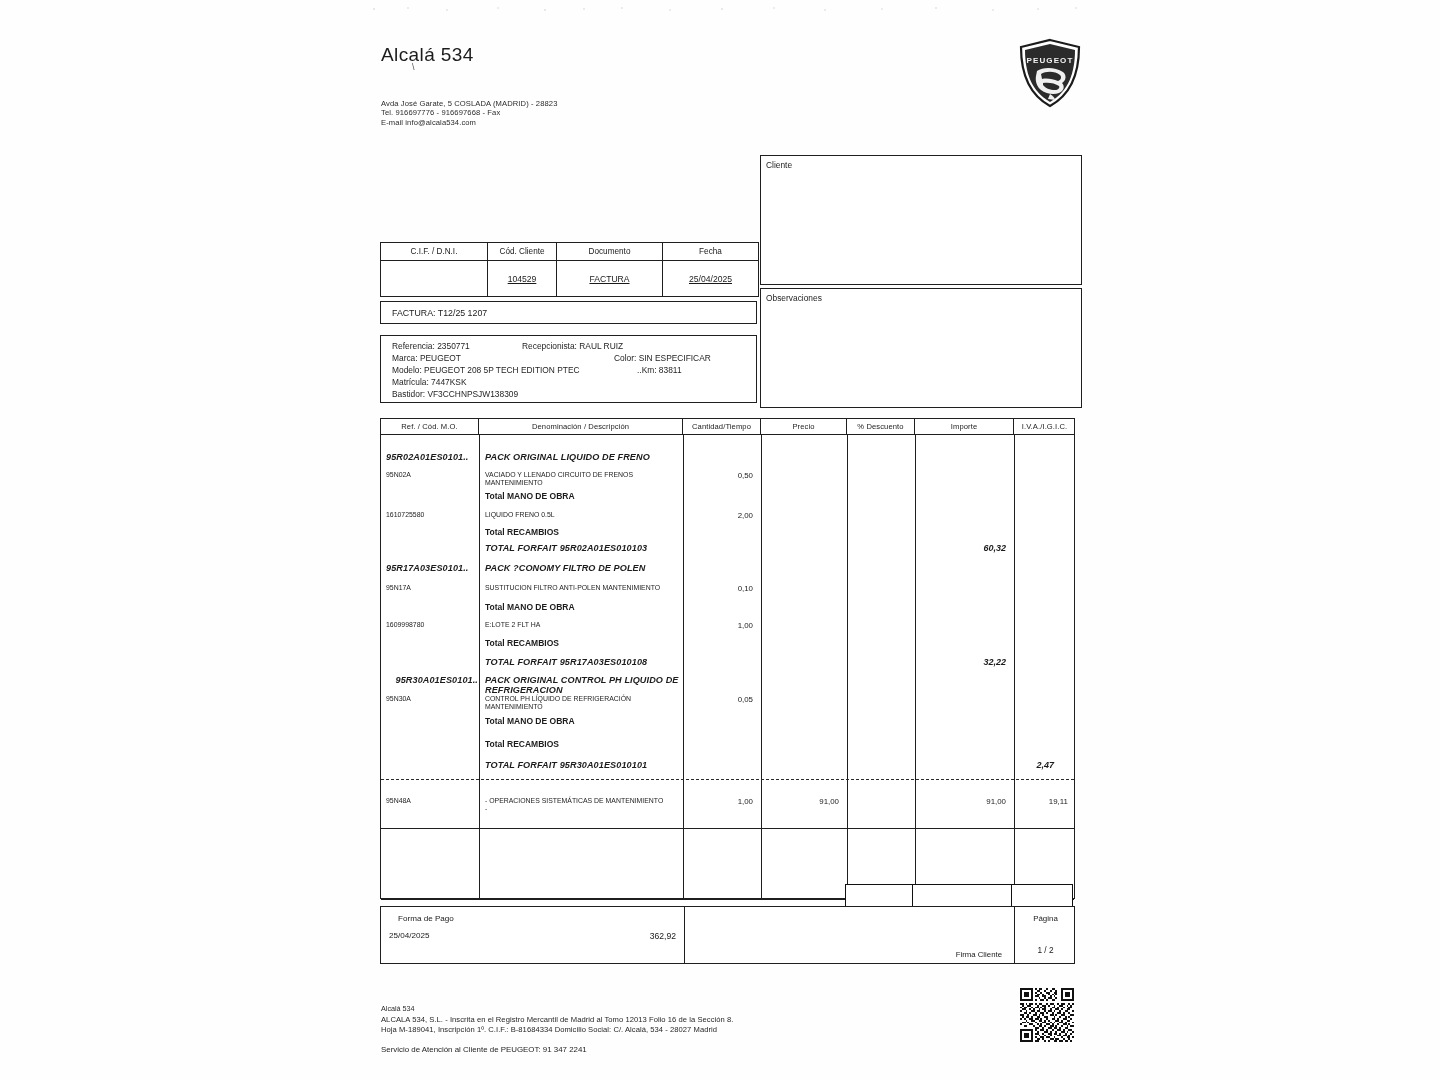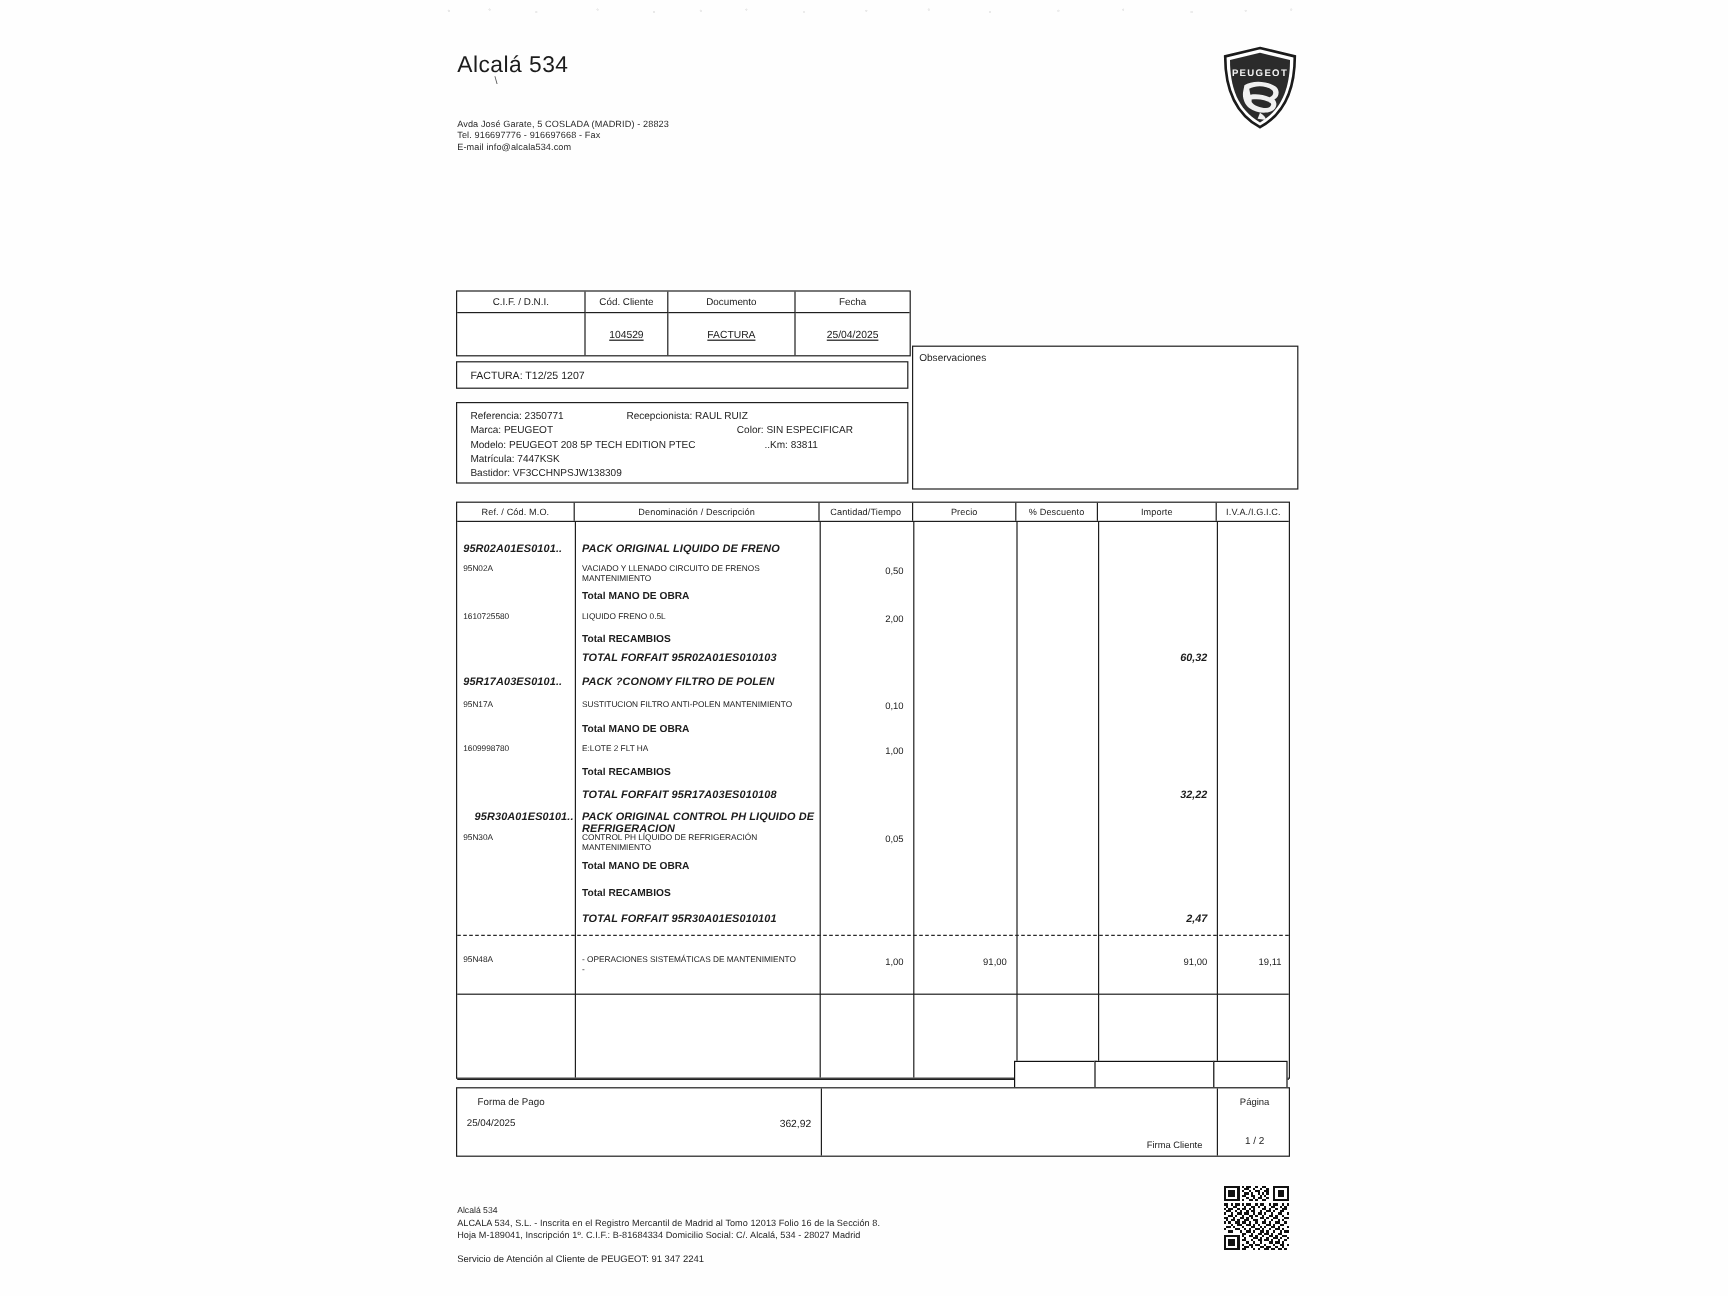--- a/index.html
+++ b/index.html
@@ -310,20 +310,23 @@
       <path d="M33 2 L62 9 C62 34 55 56 33 68 C11 56 4 34 4 9 Z" fill="#ffffff" stroke="#1b1b1b" stroke-width="2.2"></path>
       <path d="M33 6 L58 12 C58 34 52 53 33 64 C14 53 8 34 8 12 Z" fill="#2b2b2b"></path>
       <text x="33" y="25" font-family="'Liberation Sans', sans-serif" font-size="8" font-weight="bold" fill="#f2f2f2" text-anchor="middle" letter-spacing="1.1">PEUGEOT</text>
       <path d="M20 33 C26 29 38 29 46 34 C50 37 49 43 45 45 C48 48 47 53 42 55 C37 57 29 56 24 52 C20 49 18 43 19 38 Z" fill="#f0f0f0"></path>
       <path d="M24 36 C29 33 38 33 43 37 C45 39 44 42 41 43 C36 41 30 40 25 41 Z" fill="#2b2b2b"></path>
       <path d="M26 45 C31 44 38 45 42 48 C43 50 41 52 38 52 C33 52 28 50 26 47 Z" fill="#2b2b2b"></path>
       <path d="M33 56 C36 58 38 60 38 62 L31 61 Z" fill="#f0f0f0"></path>
     </svg>
   </div>
 
+  <div class="cliente-box">
+    <div class="boxlabel" style="left:5px; top:4px;">Cliente</div>
+  </div>
   <div class="obs-box">
     <div class="boxlabel" style="left:5px; top:4px;">Observaciones</div>
   </div>
 
   <div class="docinfo">
     <div class="hc">C.I.F. / D.N.I.</div>
     <div class="hc">Cód. Cliente</div>
     <div class="hc">Documento</div>
     <div class="hc nb">Fecha</div>
     <div class="vc"></div>
@@ -401,21 +404,21 @@
         <div class="cell ref bi" style="top: 240px; text-align: right;">95R30A01ES0101..</div>
         <div class="cell desc bi" style="top: 240px;">PACK ORIGINAL CONTROL PH LIQUIDO DE
 REFRIGERACION</div>
         <div class="cell ref sm" style="top: 260px;">95N30A</div>
         <div class="cell desc sm" style="top: 260px;">CONTROL PH LÍQUIDO DE REFRIGERACIÓN
 MANTENIMIENTO</div>
         <div class="cell qty n" style="top: 260px;">0,05</div>
         <div class="cell desc b" style="top: 281px;">Total MANO DE OBRA</div>
         <div class="cell desc b" style="top: 304px;">Total RECAMBIOS</div>
         <div class="cell desc bi" style="top: 325px;">TOTAL FORFAIT 95R30A01ES010101</div>
-        <div class="cell amount amt-b" style="top: 325px;">2,47</div>
+        <div class="cell amount amt-b" style="top: 325px; padding-left: 48px;">2,47</div>
         <div class="cell ref sm" style="top: 362px;">95N48A</div>
         <div class="cell desc sm" style="top: 362px;">- OPERACIONES SISTEMÁTICAS DE MANTENIMIENTO
 -</div>
         <div class="cell qty n" style="top: 362px;">1,00</div>
         <div class="cell price n" style="top: 362px;">91,00</div>
         <div class="cell amount n" style="top: 362px;">91,00</div>
         <div class="cell vat n" style="top: 362px;">19,11</div>
       </div>
   </div>
 

